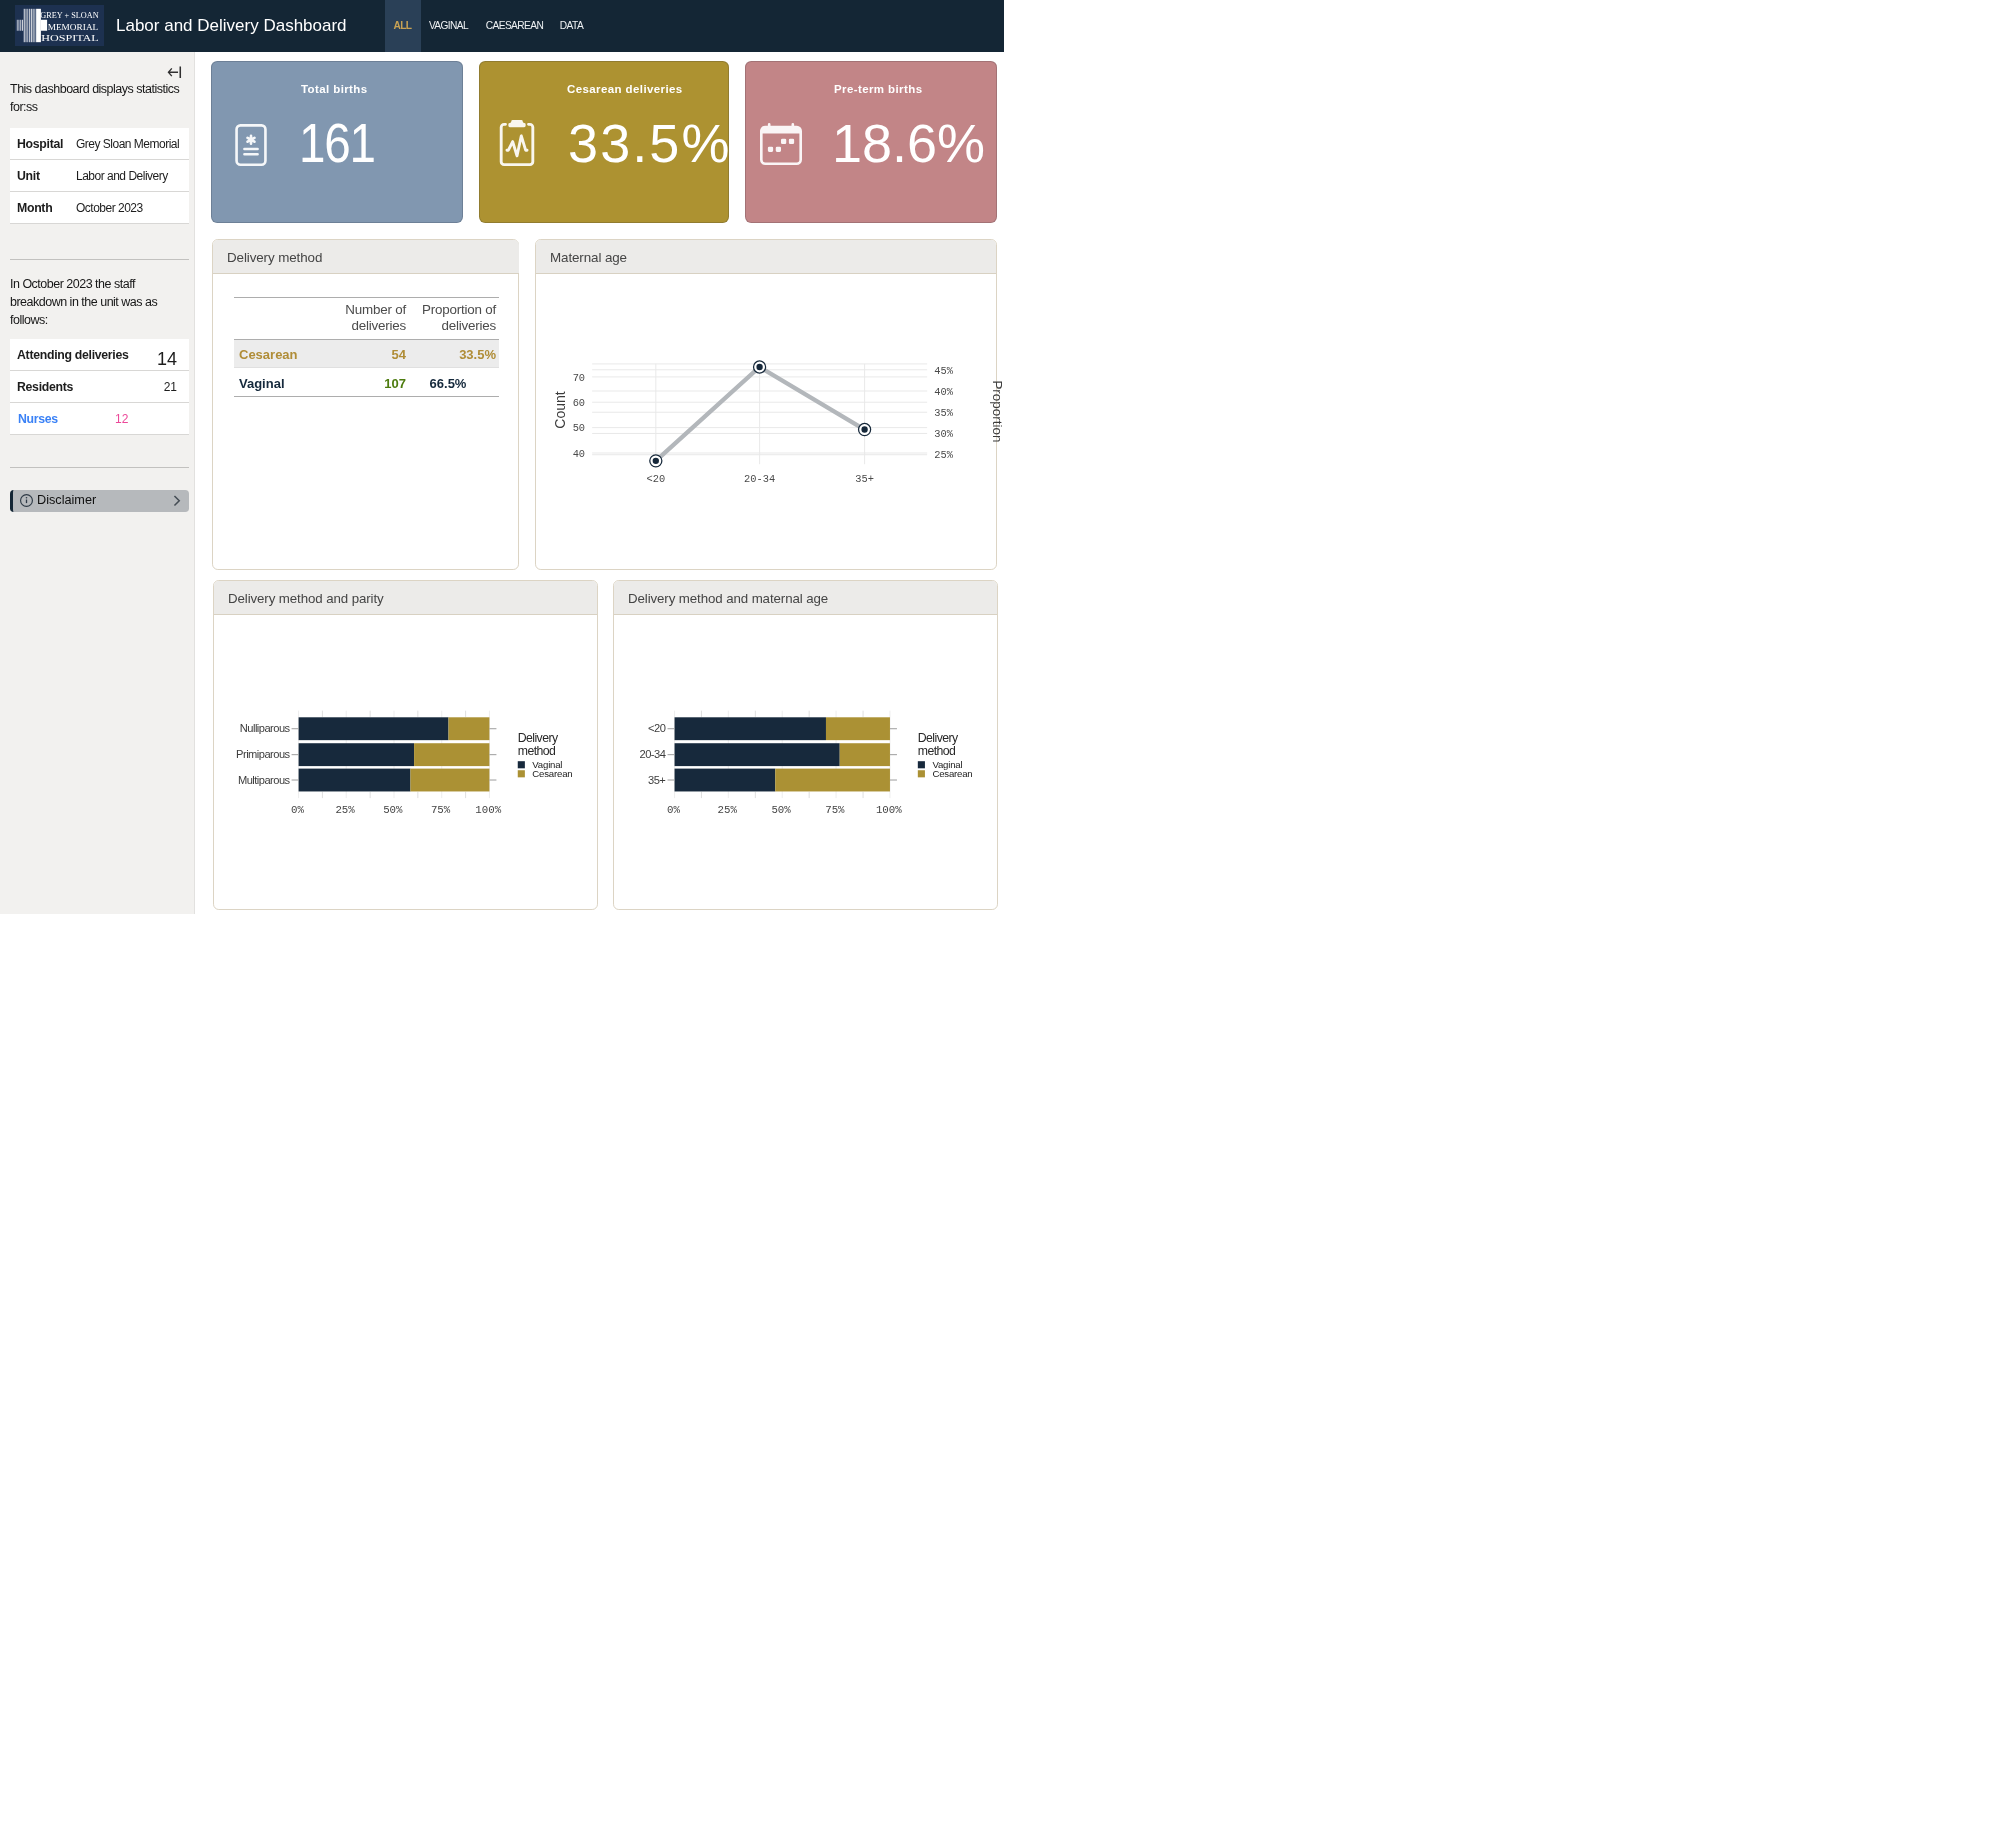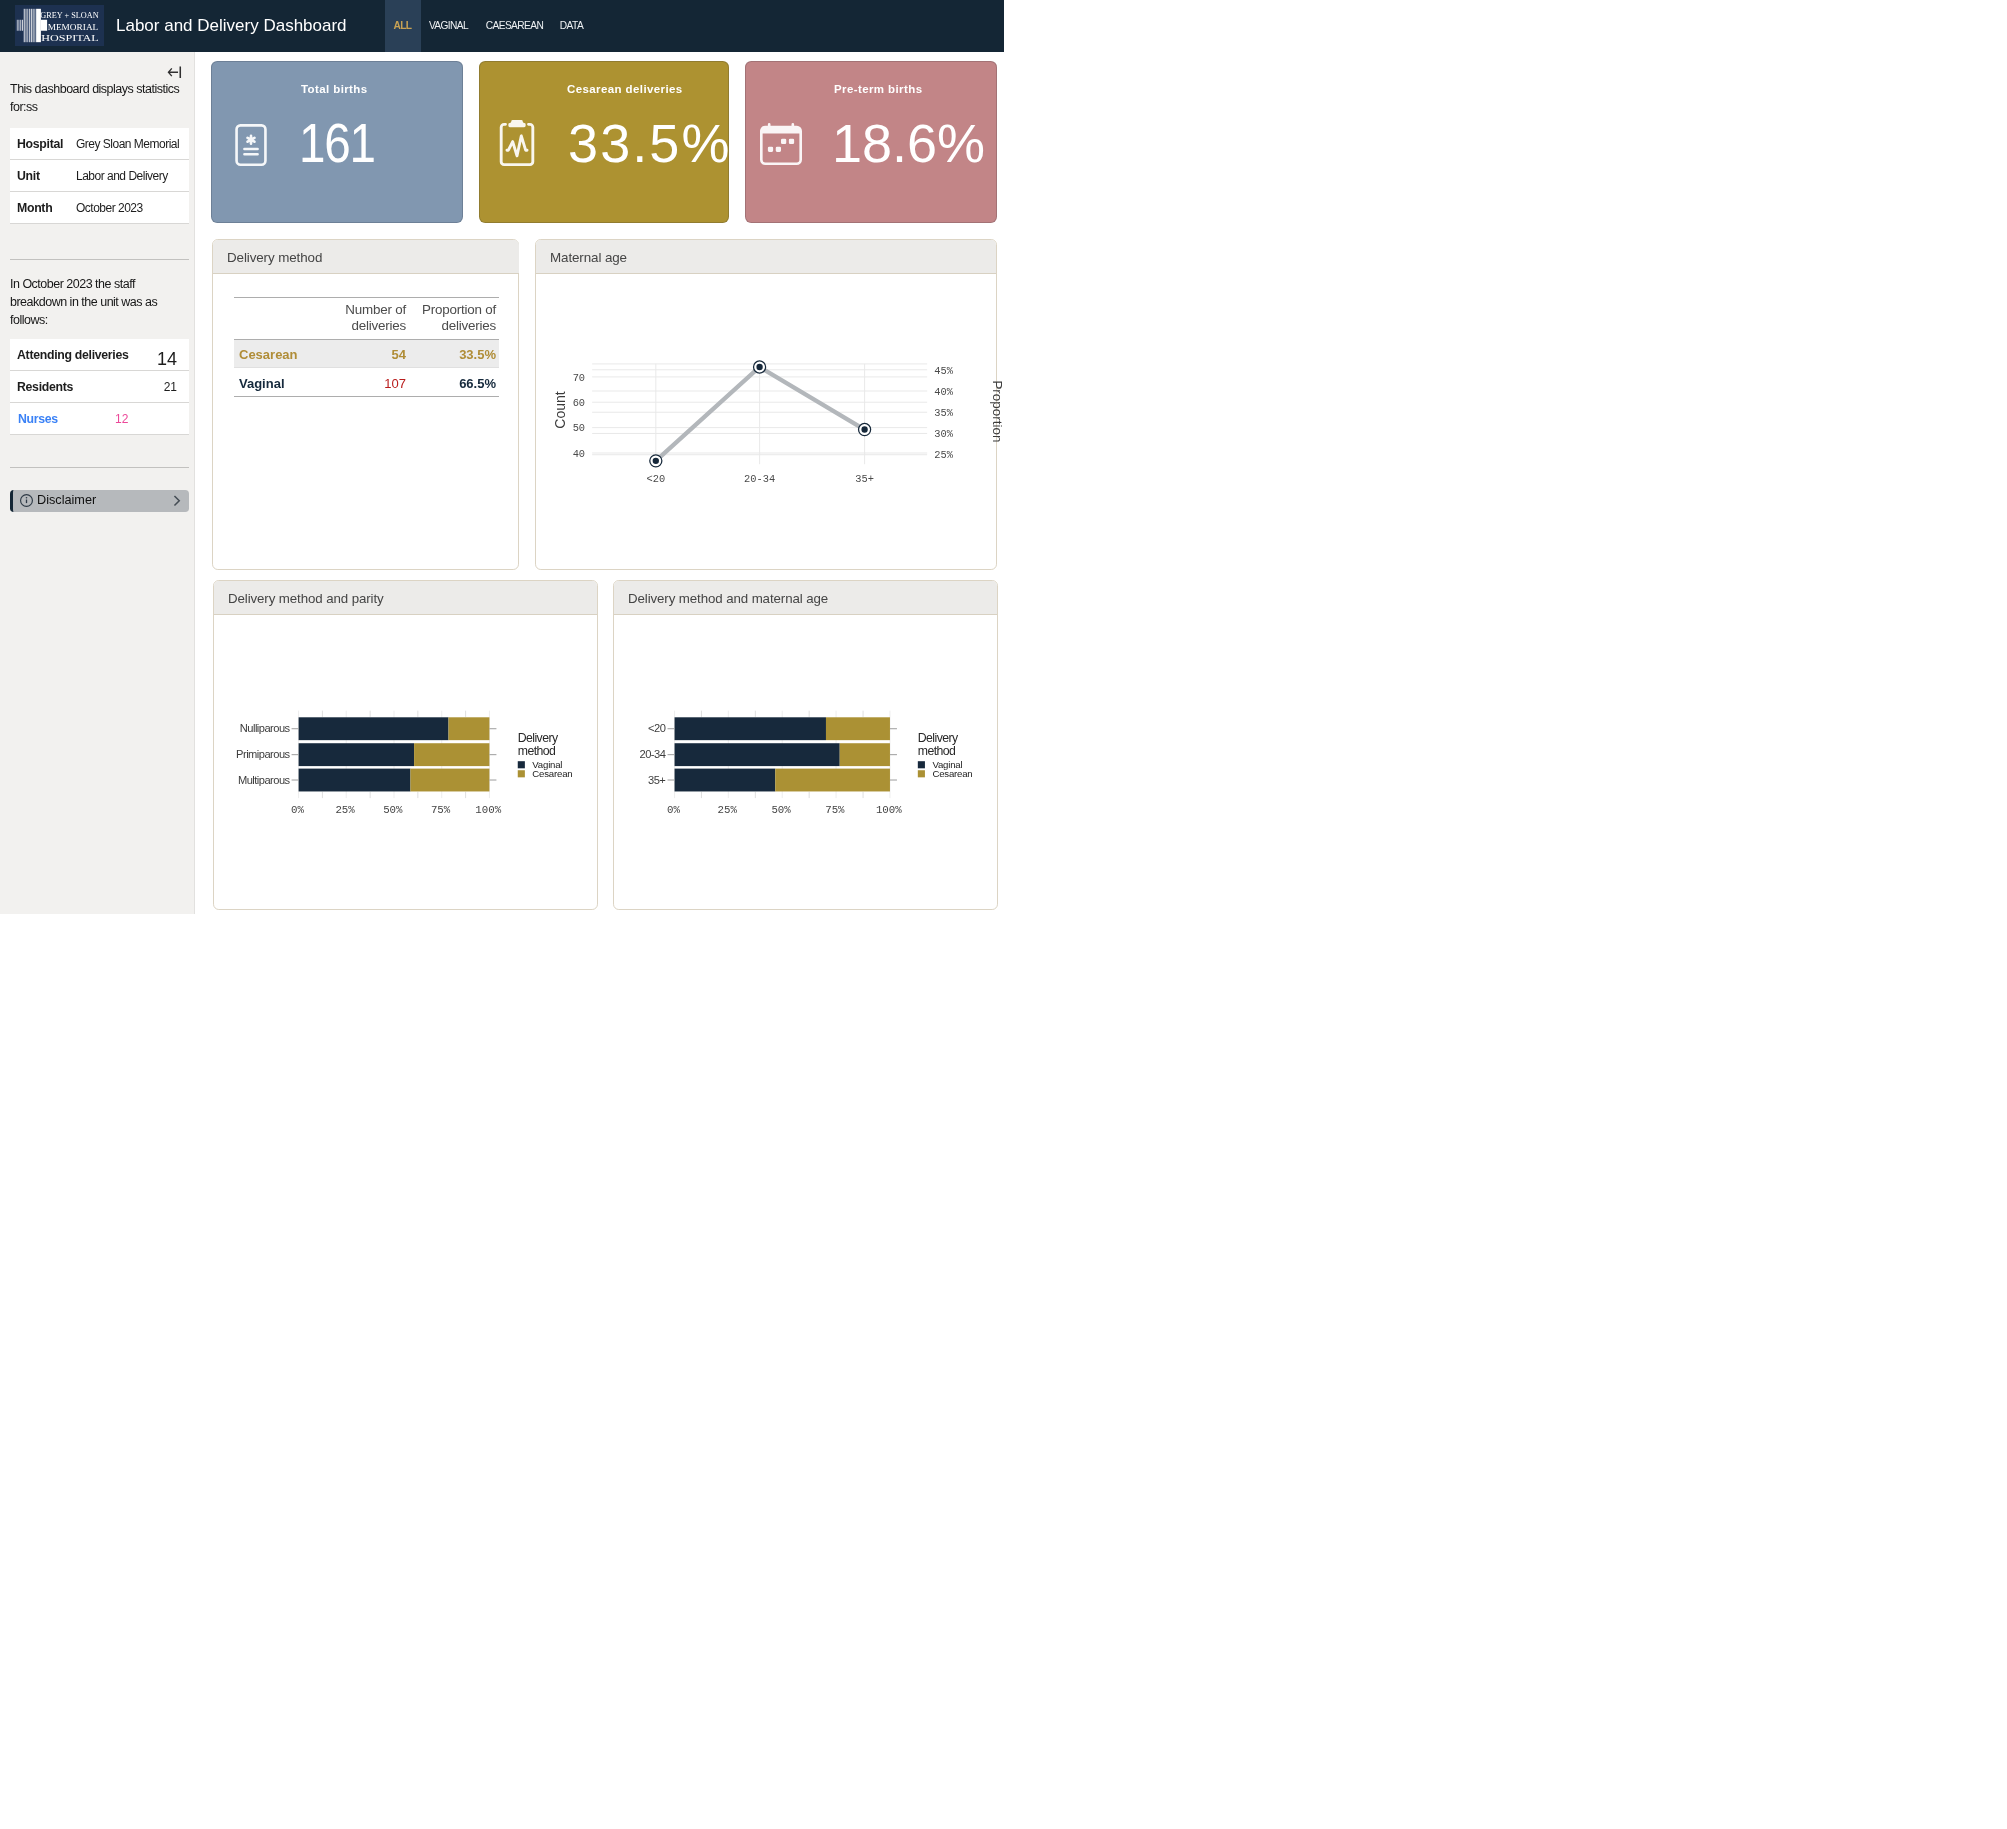--- a/index.html
+++ b/index.html
@@ -112,22 +112,22 @@
 <div class="abs" style="left:262px;top:319px;width:144px;text-align:right;font-size:13.4px;line-height:1;color:#4c4c4c;letter-spacing:-0.2px">deliveries</div>
 <div class="abs" style="left:352px;top:303px;width:144px;text-align:right;font-size:13.4px;line-height:1;color:#4c4c4c;letter-spacing:-0.2px">Proportion of</div>
 <div class="abs" style="left:352px;top:319px;width:144px;text-align:right;font-size:13.4px;line-height:1;color:#4c4c4c;letter-spacing:-0.2px">deliveries</div>
 <div class="abs" style="left:234px;top:339px;width:265px;height:1.4px;background:#adadad"></div>
 <div class="abs" style="left:234px;top:340px;width:265px;height:27px;background:#ececec"></div>
 <div class="abs" style="left:234px;top:367px;width:265px;height:1px;background:#e0e0e0"></div>
 <div class="abs" style="left:239px;top:348px;font-size:13px;font-weight:700;line-height:1;color:#b08d37">Cesarean</div>
 <div class="abs" style="left:310px;top:348px;width:96px;text-align:right;font-size:13px;font-weight:700;line-height:1;color:#b08d37">54</div>
 <div class="abs" style="left:400px;top:348px;width:96px;text-align:right;font-size:13px;font-weight:700;line-height:1;color:#b08d37">33.5%</div>
 <div class="abs" style="left:239px;top:377px;font-size:13px;font-weight:700;line-height:1;color:#15293c">Vaginal</div>
-<div class="abs" style="left:310px;top:377px;width:96px;text-align:right;font-size:13px;font-weight:400;line-height:1;color:#b91c1c">107</div>
-<div class="abs" style="left:400px;top:377px;width:96px;text-align:right;font-size:13px;font-weight:700;line-height:1;color:#15293c">66.5%</div>
+<div class="abs" style="left:310px;top:377px;width:96px;text-align:right;font-size:13px;font-weight:700;line-height:1;color:#4d7c0f">107</div>
+<div class="abs" style="left:400px;top:377px;width:96px;text-align:center;font-size:13px;font-weight:700;line-height:1;color:#15293c">66.5%</div>
 <div class="abs" style="left:234px;top:396px;width:265px;height:1.4px;background:#adadad"></div>
 <svg class="abs" style="left:0;top:0" width="1004" height="915" viewBox="0 0 1045 952" font-family="Liberation Mono,monospace">
       <line x1="616.3" y1="378.6" x2="965" y2="378.6" stroke="#e8e8e8" stroke-width="1"></line>
       <line x1="616.3" y1="384.7" x2="965" y2="384.7" stroke="#e8e8e8" stroke-width="1"></line>
       <line x1="616.3" y1="392.1" x2="965" y2="392.1" stroke="#e8e8e8" stroke-width="1"></line>
       <line x1="616.3" y1="406.8" x2="965" y2="406.8" stroke="#e8e8e8" stroke-width="1"></line>
       <line x1="616.3" y1="418.5" x2="965" y2="418.5" stroke="#e8e8e8" stroke-width="1"></line>
       <line x1="616.3" y1="428.9" x2="965" y2="428.9" stroke="#e8e8e8" stroke-width="1"></line>
       <line x1="616.3" y1="444.9" x2="965" y2="444.9" stroke="#e8e8e8" stroke-width="1"></line>
       <line x1="616.3" y1="451.0" x2="965" y2="451.0" stroke="#e8e8e8" stroke-width="1"></line>

